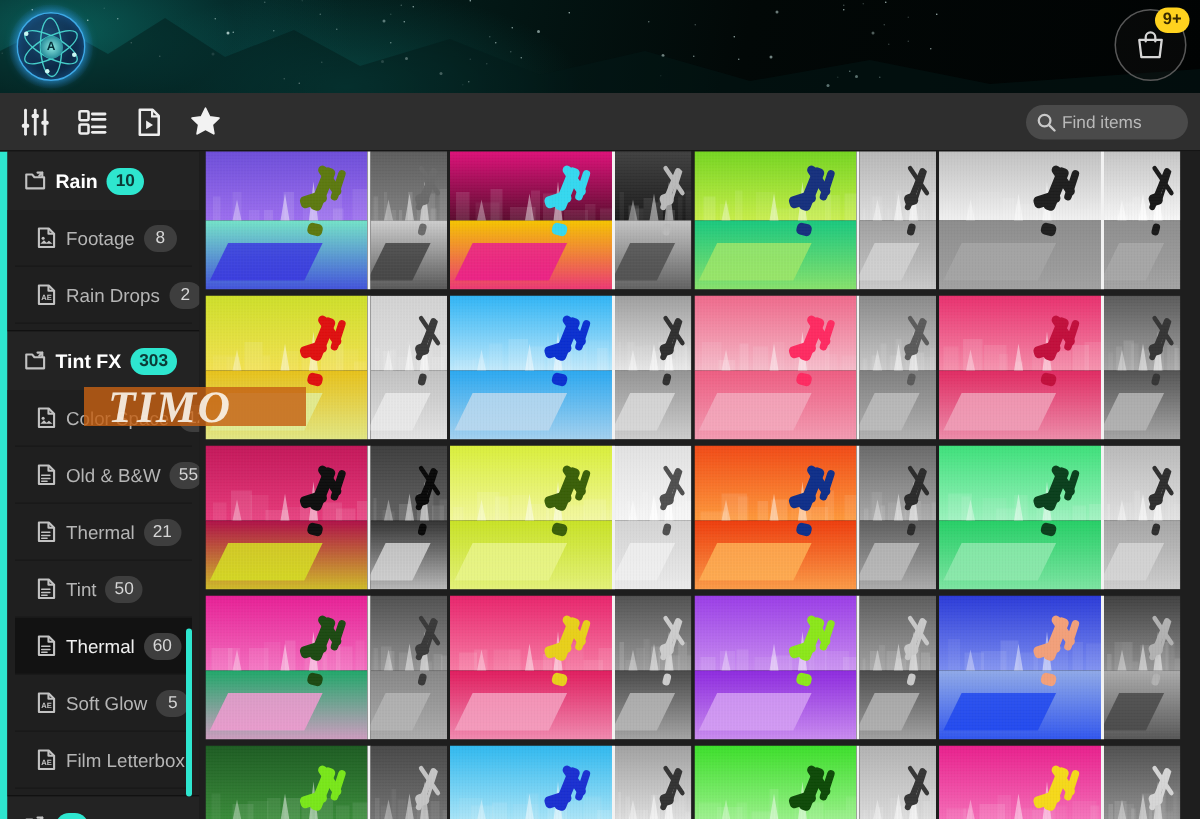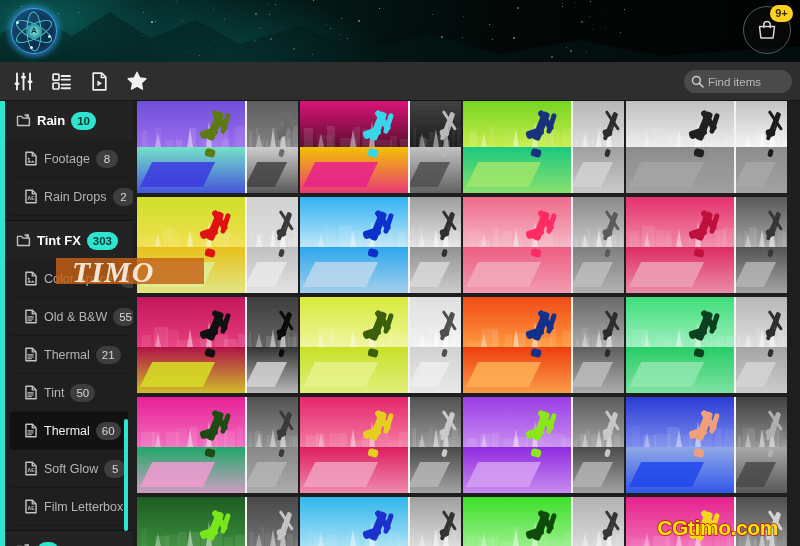--- a/index.html
+++ b/index.html
@@ -1674,15 +1674,14 @@
           </div>
         </div>
       </div>
   </div>
 
   <div class="wm-big">
     <div class="wm-bar"></div>
     <div class="wm-timo">TIMO</div>
   </div>
 
-  <div class="wm-small">CGtimo.com</div>
 
 </div>
 
 </body></html>

